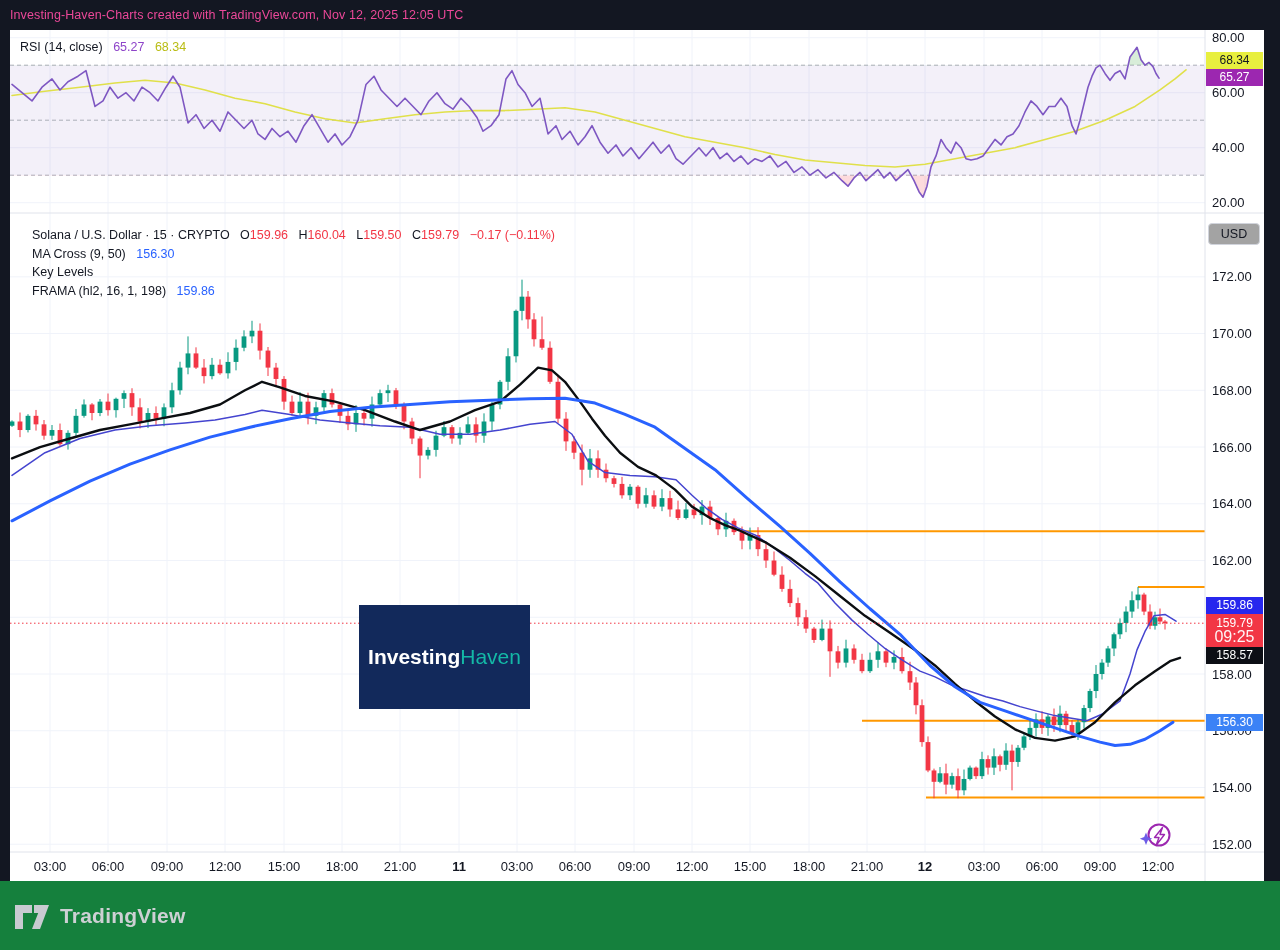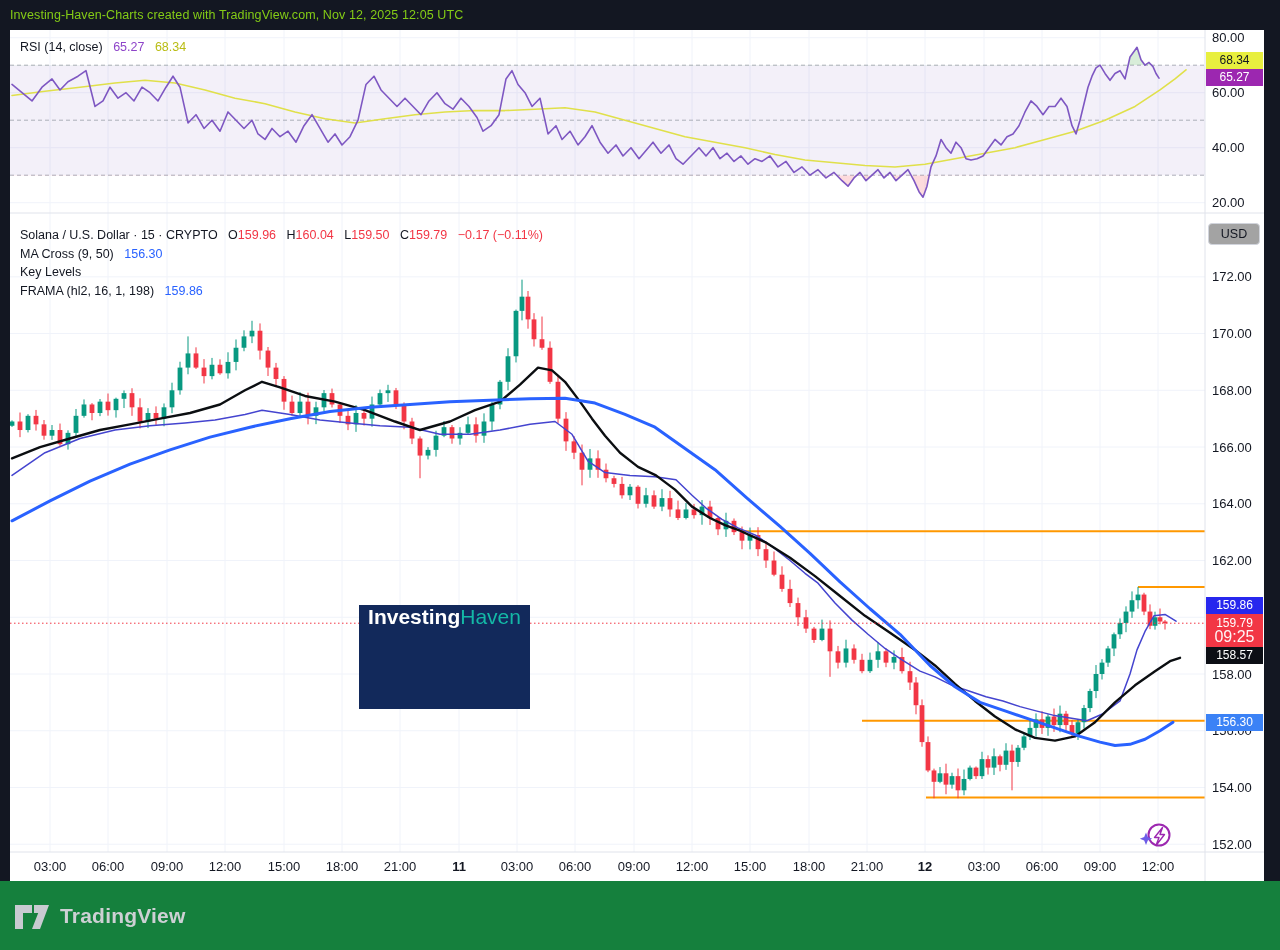--- a/index.html
+++ b/index.html
@@ -1,40 +1,40 @@
 <!DOCTYPE html>
 <html><head>
 <meta charset="utf-8">
 <style>
   * { margin:0; padding:0; box-sizing:border-box; }
   html,body { width:1280px; height:950px; background:#131722; font-family:"Liberation Sans", sans-serif; overflow:hidden; }
   #stage { position:relative; width:1280px; height:950px; }
 
-  .topbar { position:absolute; left:0; top:0; width:1280px; height:30px; background:#131722; color:#84cc16; font-size:12.5px; line-height:30px; padding-left:10px; letter-spacing:.1px; }
+  .topbar { position:absolute; left:0; top:0; width:1280px; height:30px; background:#131722; color:#ec4899; font-size:12.5px; line-height:30px; padding-left:10px; letter-spacing:.1px; }
 
   #chart-svg { position:absolute; left:0; top:30px; }
 
   .legend { position:absolute; font-size:12.5px; color:#131722; white-space:nowrap; }
   .legend .val { margin-left:7px; }
   .rsi-legend { left:20px; top:40px; }
   .rsi-legend .v1 { color:#8e44c9; }
   .rsi-legend .v2 { color:#b9bc13; }
-  .main-legend { left:20px; top:226px; line-height:18.7px; }
+  .main-legend { left:32px; top:226px; line-height:18.7px; }
   .main-legend .row { height:18.7px; }
   .sym-part { color:#131722; }
   .ohlc-letter { color:#131722; margin-left:7px; }
   .ohlc-val { color:#f23645; }
 
   .scale-label { position:absolute; left:1206px; width:57px; height:17px; font-size:12px; line-height:17px; text-align:center; color:#fff; }
   .scale-label.two { height:33px; line-height:14px; padding-top:2px; }
   .scale-label .sub { font-size:16px; opacity:.95; }
 
   .usd-btn { position:absolute; left:1208px; top:223px; width:52px; height:22px; background:#a3a3a3; border:1px solid #d1d4dc; border-radius:4px; font-size:12.5px; color:#131722; text-align:center; line-height:20px; }
 
-  .watermark { position:absolute; left:359px; top:605px; width:171px; height:104px; background:#12295b; display:flex; align-items:flex-start; justify-content:center; font-size:21px; }
+  .watermark { position:absolute; left:359px; top:605px; width:171px; height:104px; background:#12295b; display:flex; align-items:center; justify-content:center; font-size:21px; }
   .watermark .w1 { color:#ffffff; font-weight:bold; }
   .watermark .w2 { color:#14b8a6; }
 
   .footer { position:absolute; left:0; top:881px; width:1280px; height:69px; background:#15803d; display:flex; align-items:center; }
   .footer .brand { color:#cdd0d4; font-size:21px; font-weight:bold; margin-left:10px; letter-spacing:.2px; }
   .footer svg { margin-left:14px; }
 </style>
 </head>
 <body>
 

